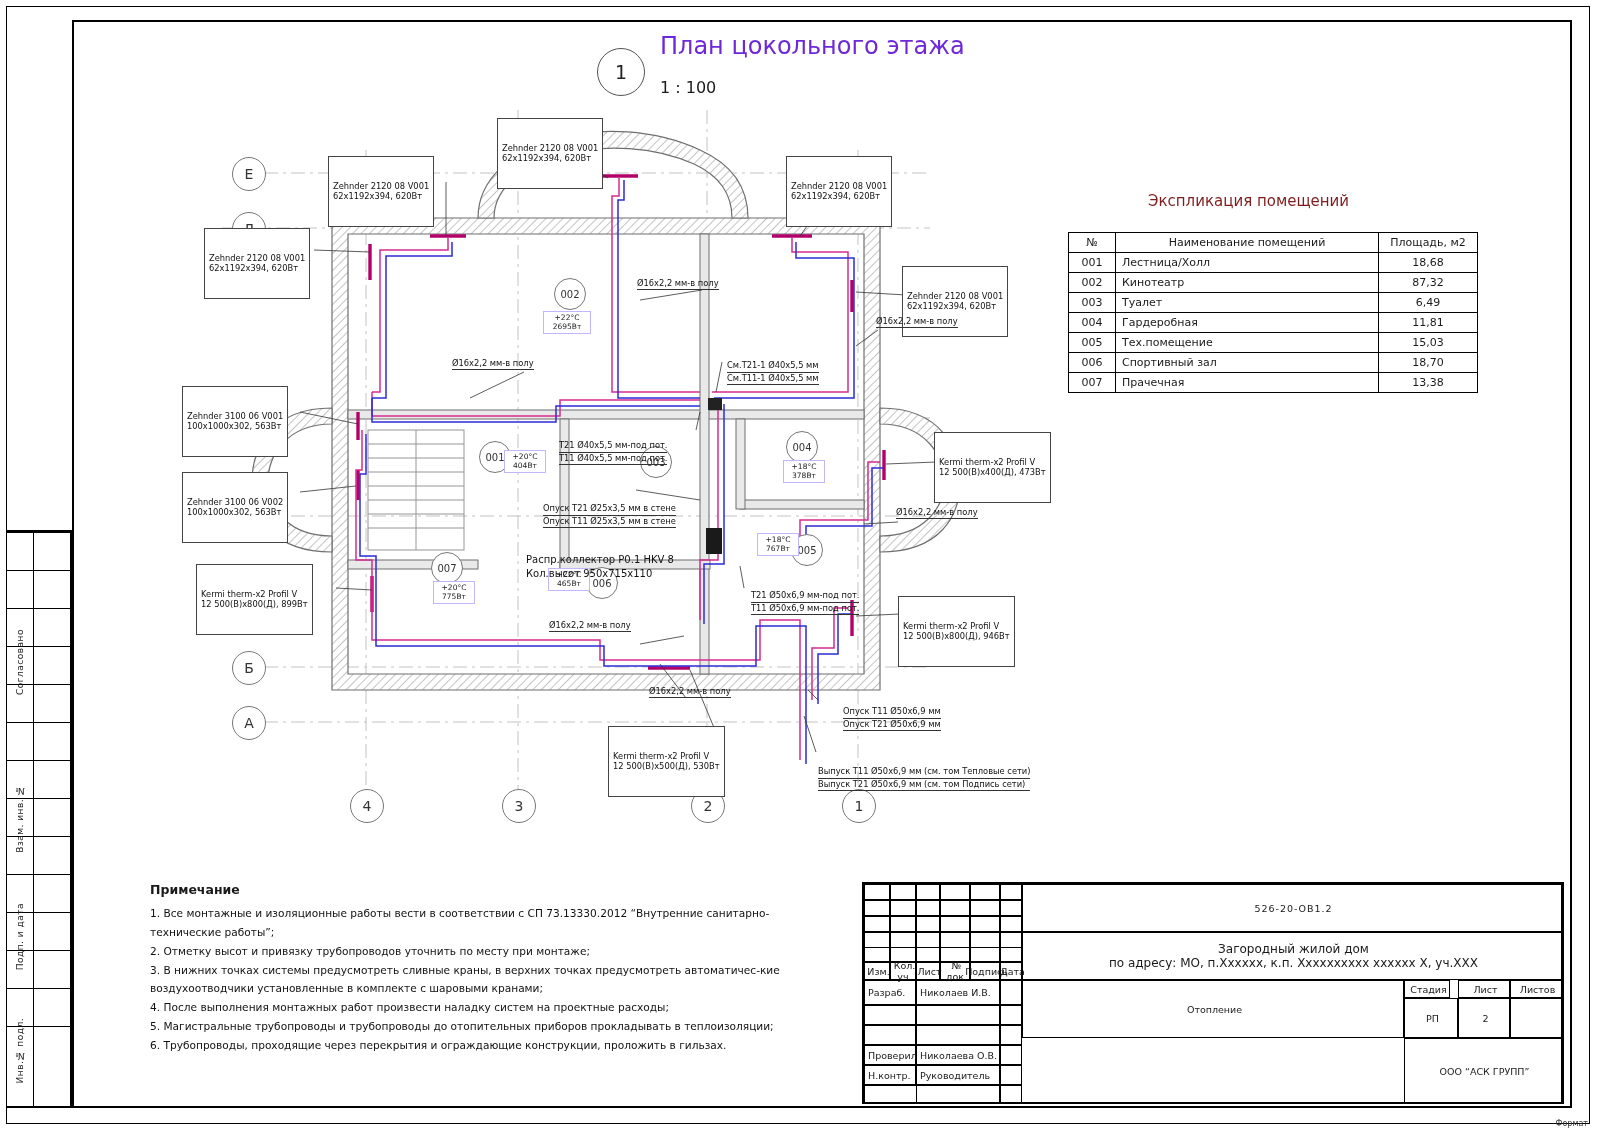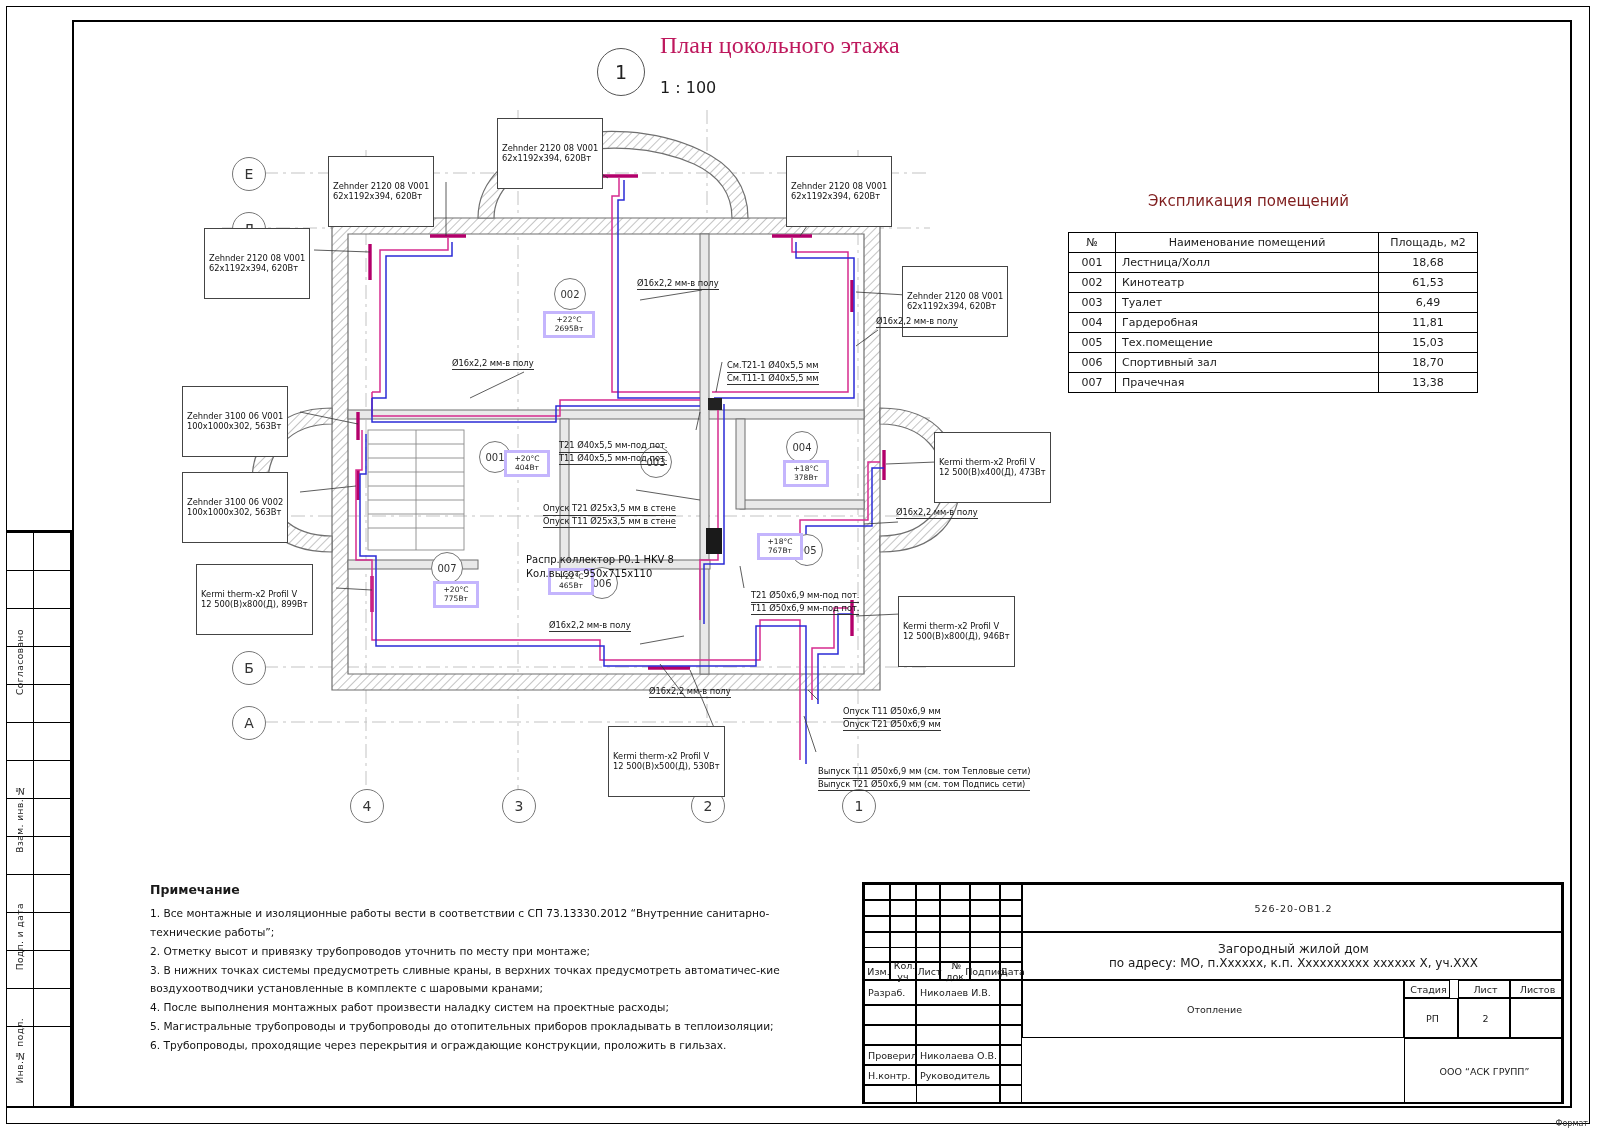--- a/index.html
+++ b/index.html
@@ -15,26 +15,26 @@
 
   
   .tb{position:absolute;left:862px;top:882px;width:702px;height:222px;border:2px solid #000;box-sizing:border-box;}
   .tb div.cell{position:absolute;box-sizing:border-box;border:1px solid #000;font-size:9.5px;display:flex;align-items:center;padding-left:3px;}
   .tb .ctr{justify-content:center;padding-left:0;text-align:center;}
   .big-num{font-size:23px;letter-spacing:1px;}
   .md{font-size:12px;}
   .tiny{font-size:8px;}
 
   
-  .title-main{position:absolute;left:660px;top:32px;font-size:24px;color:#be185d;font-family:Liberation Serif, serif;}
+  .title-main{position:absolute;left:660px;top:32px;font-size:24px;color:#6d28d9;}
   .title-scale{position:absolute;left:660px;top:78px;font-size:16px;}
   .circle-num{position:absolute;width:46px;height:46px;border:1.3px solid #555;border-radius:50%;display:flex;align-items:center;justify-content:center;font-size:19px;color:#222;}
   .axis{position:absolute;width:32px;height:32px;border:1px solid #777;border-radius:50%;display:flex;align-items:center;justify-content:center;font-size:14px;color:#333;background:#fff;}
   .roomtag{position:absolute;width:30px;height:30px;border:1px solid #777;border-radius:50%;display:flex;align-items:center;justify-content:center;font-size:10px;color:#333;background:#fff;}
-  .tempbox{position:absolute;border:3px solid #c4b5fd;background:#fff;font-size:7.5px;line-height:1.25;text-align:center;padding:1px 2px;color:#222;}
+  .tempbox{position:absolute;border:1px solid #c4b5fd;background:#fff;font-size:7.5px;line-height:1.25;text-align:center;padding:1px 2px;color:#222;}
   .callout{position:absolute;border:1px solid #444;background:#fff;font-size:8.3px;line-height:1.3;padding:2px 4px;color:#111;white-space:pre;}
   .ulabel{position:absolute;font-size:8.3px;line-height:1.3;color:#111;white-space:pre;border-bottom:1px solid #333;padding-bottom:0px;}
   .ulabel2{position:absolute;font-size:8.3px;line-height:1.35;color:#111;white-space:pre;}
   .ulabel2 span{display:block;border-bottom:1px solid #333;}
 
   
   .expl-title{position:absolute;left:1148px;top:192px;font-size:15px;color:#7f1d1d;}
   .expl{position:absolute;left:1068px;top:232px;width:410px;border:1.4px solid #000;border-collapse:collapse;font-size:11px;background:#fff;}
   .expl td,.expl th{border:1px solid #000;padding:3px 6px;font-weight:normal;}
   .expl .c{text-align:center;width:34px;}
@@ -342,21 +342,21 @@
     </thead>
     <tbody>
       <tr>
           <td class="c">001</td>
           <td>Лестница/Холл</td>
           <td class="a">18,68</td>
         </tr>
       <tr>
           <td class="c">002</td>
           <td>Кинотеатр</td>
-          <td class="a">61,53</td>
+          <td class="a">87,32</td>
         </tr>
       <tr>
           <td class="c">003</td>
           <td>Туалет</td>
           <td class="a">6,49</td>
         </tr>
       <tr>
           <td class="c">004</td>
           <td>Гардеробная</td>
           <td class="a">11,81</td>

